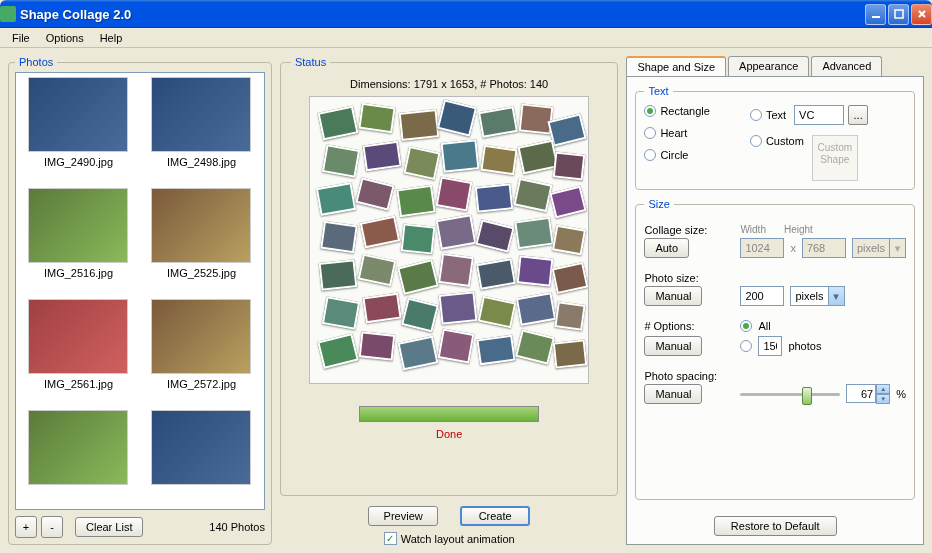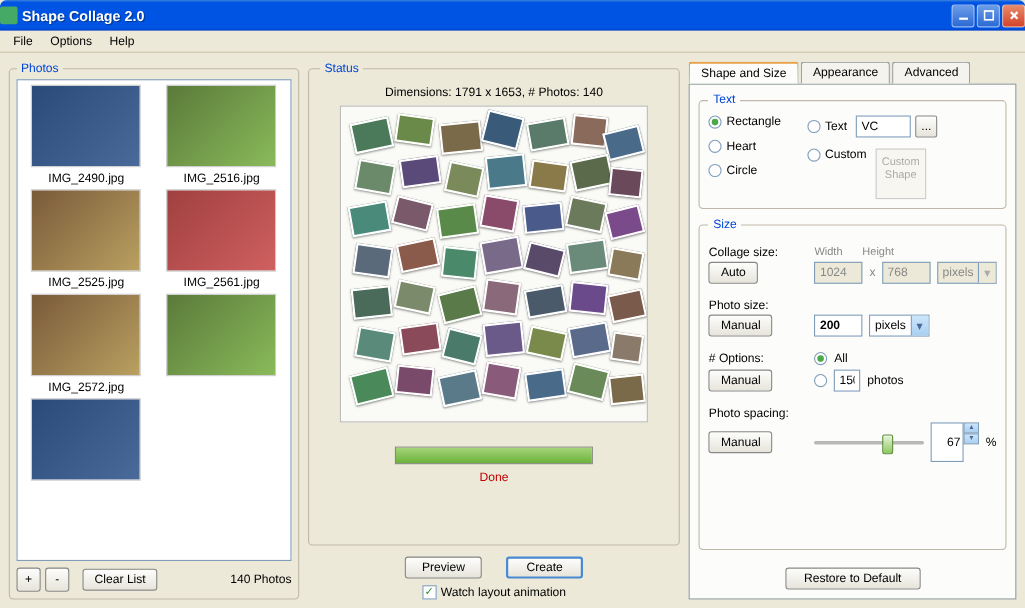--- a/index.html
+++ b/index.html
@@ -22,21 +22,21 @@
 .content { display: flex; gap: 8px; padding: 8px; height: calc(553px - 48px); }
 
 
 fieldset { border: 1px solid #bfb8a8; border-radius: 4px; padding: 8px; background: #ece9d8; }
 legend { color: #0046d5; padding: 0 4px; }
 
 
 .photos-panel { width: 280px; display: flex; flex-direction: column; }
 .photos-panel fieldset { flex: 1; display: flex; flex-direction: column; padding: 4px 6px 6px; }
 .thumbs-scroll { background: white; border: 1px solid #7f9db9; flex: 1; overflow-y: scroll; padding: 4px; }
-.thumbs-grid { display: grid; grid-template-columns: 1fr 1fr; gap: 4px 6px; }
+.thumbs-grid { display: grid; grid-template-columns: 1fr 1fr; gap: 20px 6px; }
 .thumb-item { text-align: center; }
 .thumb-img { width: 100px; height: 75px; background: linear-gradient(135deg, #2a4a7a, #4a6a9a); border: 1px solid #ccc; margin: 0 auto; }
 .thumb-img.b { background: linear-gradient(135deg, #5a7a3a, #8aba5a); }
 .thumb-img.c { background: linear-gradient(135deg, #7a5a3a, #baa060); }
 .thumb-img.d { background: linear-gradient(135deg, #a04040, #d06060); }
 .thumb-label { margin-top: 4px; }
 .photos-footer { display: flex; align-items: center; margin-top: 6px; gap: 4px; }
 .sq-btn { width: 22px; height: 22px; border: 1px solid #888; background: linear-gradient(#fdfdfc, #e6e4da); border-radius: 3px; cursor: default; }
 .btn { border: 1px solid #888; background: linear-gradient(#fdfdfc, #e6e4da); border-radius: 3px; padding: 3px 10px; cursor: default; }
 .btn.default { border: 2px solid #4a8ad4; padding: 2px 9px; }
@@ -56,21 +56,21 @@
 .checkbox { width: 13px; height: 13px; border: 1px solid #7f9db9; background: white; display: inline-flex; align-items: center; justify-content: center; color: #2a8a2a; font-size: 10px; line-height: 1; }
 
 
 .right-panel { flex: 1; display: flex; flex-direction: column; }
 .tabs { display: flex; }
 .tab { border: 1px solid #919b9c; border-bottom: none; background: #f4f3ee; padding: 3px 10px; border-radius: 3px 3px 0 0; margin-right: 2px; cursor: default; position: relative; }
 .tab.active { background: #fcfcfb; border-top: 2px solid #e8a04a; z-index: 2; }
 .tab-content { border: 1px solid #919b9c; background: #fcfcfb; flex: 1; padding: 8px; display: flex; flex-direction: column; gap: 8px; }
 .tab-content fieldset { background: #fcfcfb; }
 
-.shape-grid { display: flex; gap: 24px; }
+.shape-grid { display: flex; gap: 40px; }
 .shape-col { display: flex; flex-direction: column; gap: 10px; }
 .radio-row { display: flex; align-items: center; gap: 4px; }
 .radio { width: 12px; height: 12px; border-radius: 50%; border: 1px solid #7f9db9; background: white; display: inline-flex; align-items: center; justify-content: center; }
 .radio.checked::after { content: ''; width: 6px; height: 6px; background: #4aaa4a; border-radius: 50%; }
 .shape-right { display: flex; align-items: center; gap: 4px; }
 .text-input { border: 1px solid #7f9db9; background: white; padding: 2px 4px; height: 20px; }
 .text-input.disabled { background: #ece9d8; color: #888; }
 .small-btn { border: 1px solid #888; background: linear-gradient(#fdfdfc, #e6e4da); padding: 1px 4px; border-radius: 2px; min-width: 20px; height: 20px; }
 .custom-shape-box { width: 46px; height: 46px; border: 1px solid #ccc; background: #f8f6f0; color: #aaa; text-align: center; padding-top: 6px; font-size: 10px; line-height: 12px; }
 
@@ -80,21 +80,21 @@
 .combo { border: 1px solid #7f9db9; background: white; display: inline-flex; align-items: center; height: 20px; }
 .combo.disabled { background: #ece9d8; color: #888; }
 .combo-text { padding: 0 4px; min-width: 36px; }
 .combo-arrow { width: 16px; height: 18px; background: linear-gradient(#cde6fb, #a9cff1); border-left: 1px solid #7f9db9; display: flex; align-items: center; justify-content: center; color: #4a6a9a; }
 .combo.disabled .combo-arrow { background: #ece9d8; color: #aaa; }
 
 .slider-wrap { flex: 1; display: flex; align-items: center; gap: 4px; }
 .slider-track { flex: 1; height: 3px; background: #b8b8b8; position: relative; border-radius: 2px; }
 .slider-thumb { position: absolute; top: -6px; width: 10px; height: 18px; background: linear-gradient(#e8f4dc, #8cc85c); border: 1px solid #5a8a3a; border-radius: 2px; }
 .spinner { display: inline-flex; }
-.spinner input { border: 1px solid #7f9db9; width: 30px; height: 36px; padding: 0 2px; text-align: right; }
+.spinner input { border: 1px solid #7f9db9; width: 30px; height: 19px; padding: 0 2px; text-align: right; }
 .spinner-btns { display: flex; flex-direction: column; }
 .spinner-btns div { width: 14px; height: 10px; background: linear-gradient(#cde6fb, #a9cff1); border: 1px solid #7f9db9; font-size: 7px; line-height: 7px; text-align: center; color: #4a6a9a; }
 .restore-row { display: flex; justify-content: center; margin-top: 8px; }
 
 
 ::-webkit-scrollbar { width: 17px; }
 ::-webkit-scrollbar-track { background: #f0ede1; border-left: 1px solid #d8d4c6; }
 ::-webkit-scrollbar-thumb { background: linear-gradient(to right, #cde6fb, #a9cff1); border: 1px solid #7f9db9; border-radius: 2px; }
 ::-webkit-scrollbar-button { background: linear-gradient(#cde6fb, #a9cff1); border: 1px solid #7f9db9; height: 17px; }
 </style>
@@ -130,20 +130,24 @@
 <div class="content">
 
   <div class="photos-panel">
     <fieldset>
       <legend>Photos</legend>
       <div class="thumbs-scroll">
         <div class="thumbs-grid">
           <div class="thumb-item">
               <div class="thumb-img"></div>
               <div class="thumb-label">IMG_2490.jpg</div>
+            </div>
+          <div class="thumb-item">
+              <div class="thumb-img"></div>
+              <div class="thumb-label">IMG_2498.jpg</div>
             </div>
           <div class="thumb-item">
               <div class="thumb-img b"></div>
               <div class="thumb-label">IMG_2516.jpg</div>
             </div>
           <div class="thumb-item">
               <div class="thumb-img c"></div>
               <div class="thumb-label">IMG_2525.jpg</div>
             </div>
           <div class="thumb-item">
@@ -304,21 +308,21 @@
               <span class="combo-text">pixels</span>
               <span class="combo-arrow">▾</span>
             </div>
         </div>
 
         <div class="size-row" style="margin-top:14px">
             <span class="size-label">Photo size:</span>
           </div>
         <div class="size-row" style="margin-top:-4px">
           <span class="size-label"><button class="btn">Manual</button></span>
-          <input class="text-input" style="width: 44px; font-weight: bold;" value="200">
+          <input class="text-input" style="width: 44px;" value="200">
           <div class="combo">
               <span class="combo-text">pixels</span>
               <span class="combo-arrow">▾</span>
             </div>
         </div>
 
         <div class="size-row" style="margin-top:14px">
           <span class="size-label"># Options:</span>
           <span class="radio checked"></span>
           <span>All</span>

